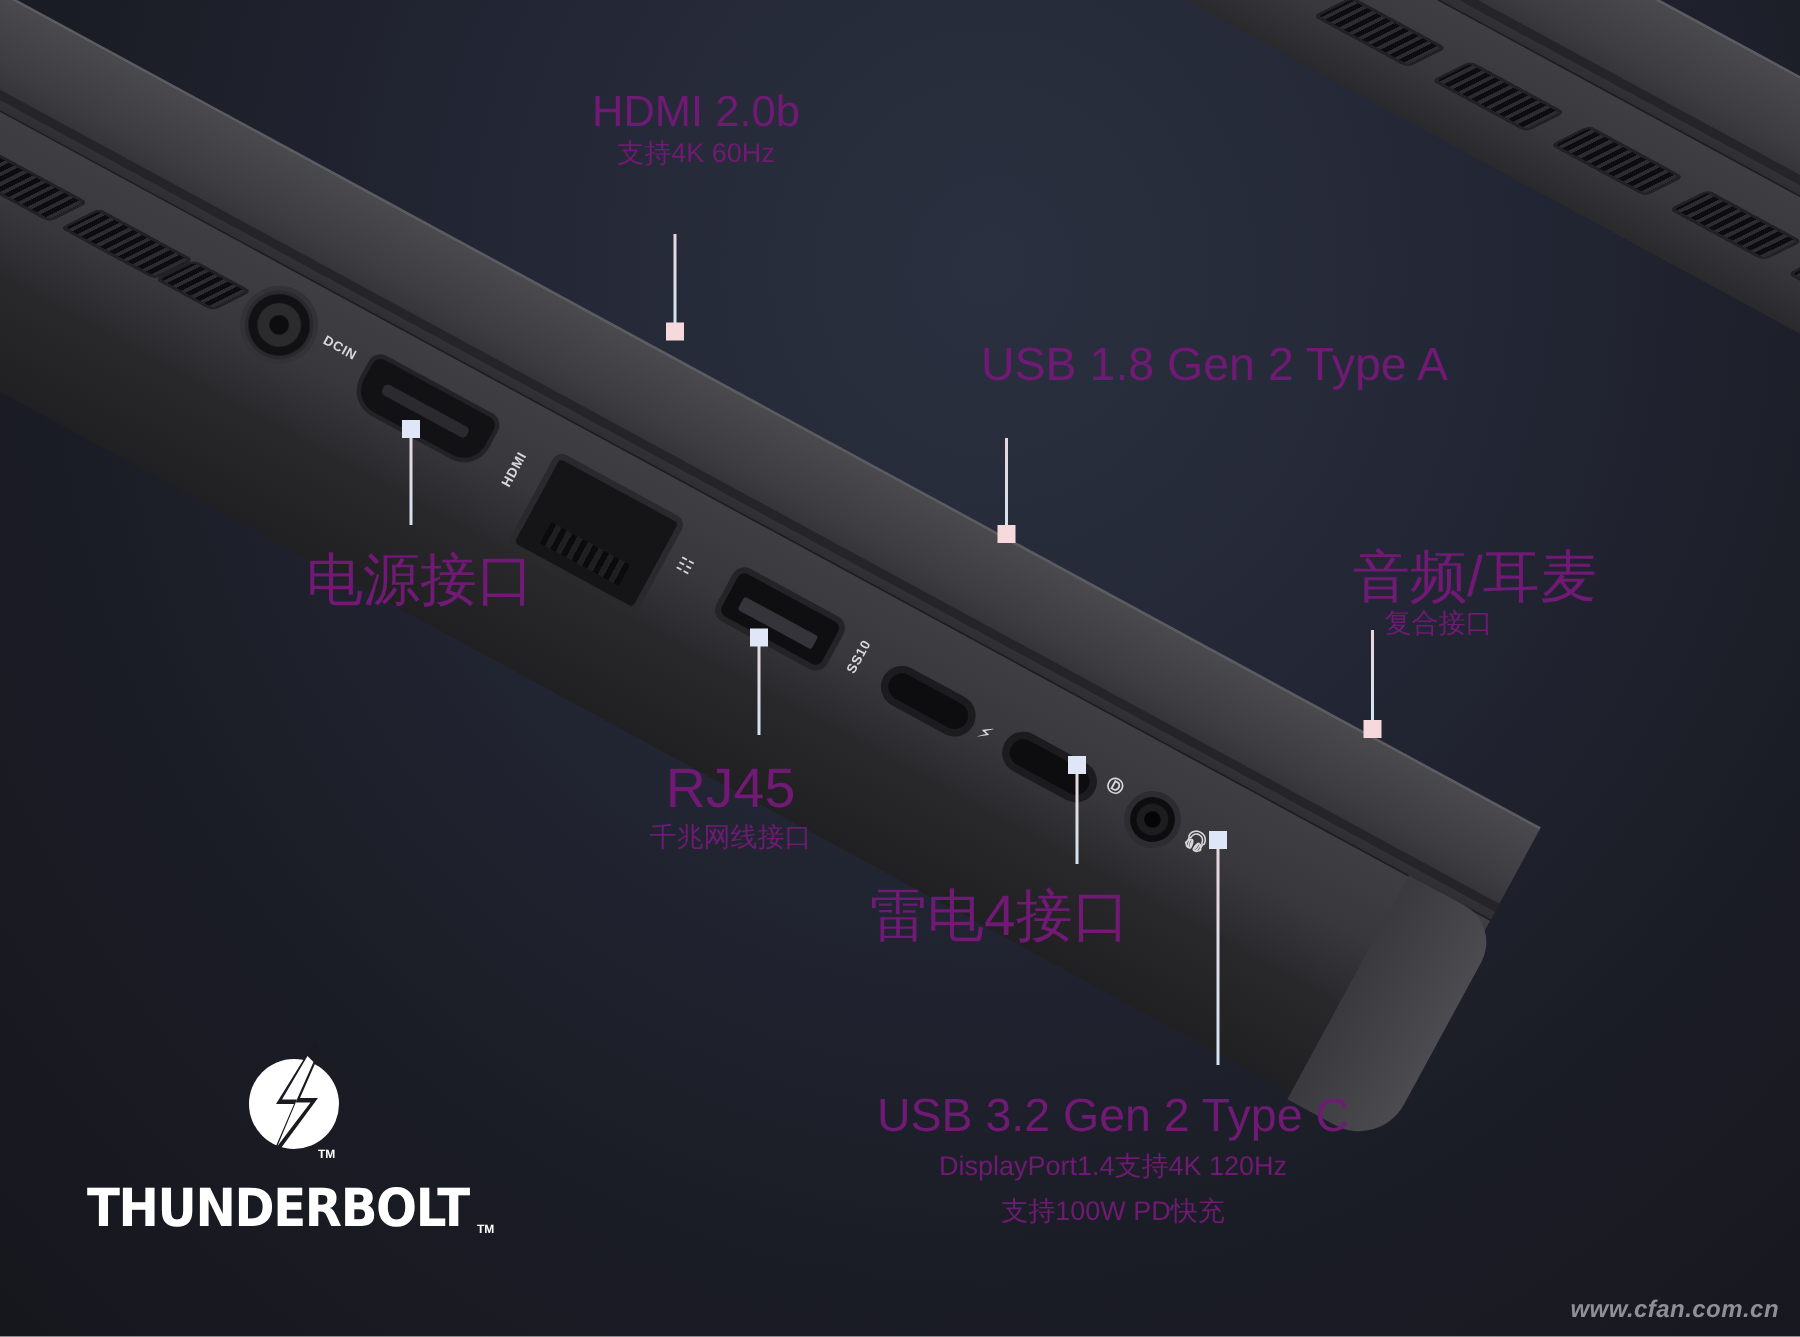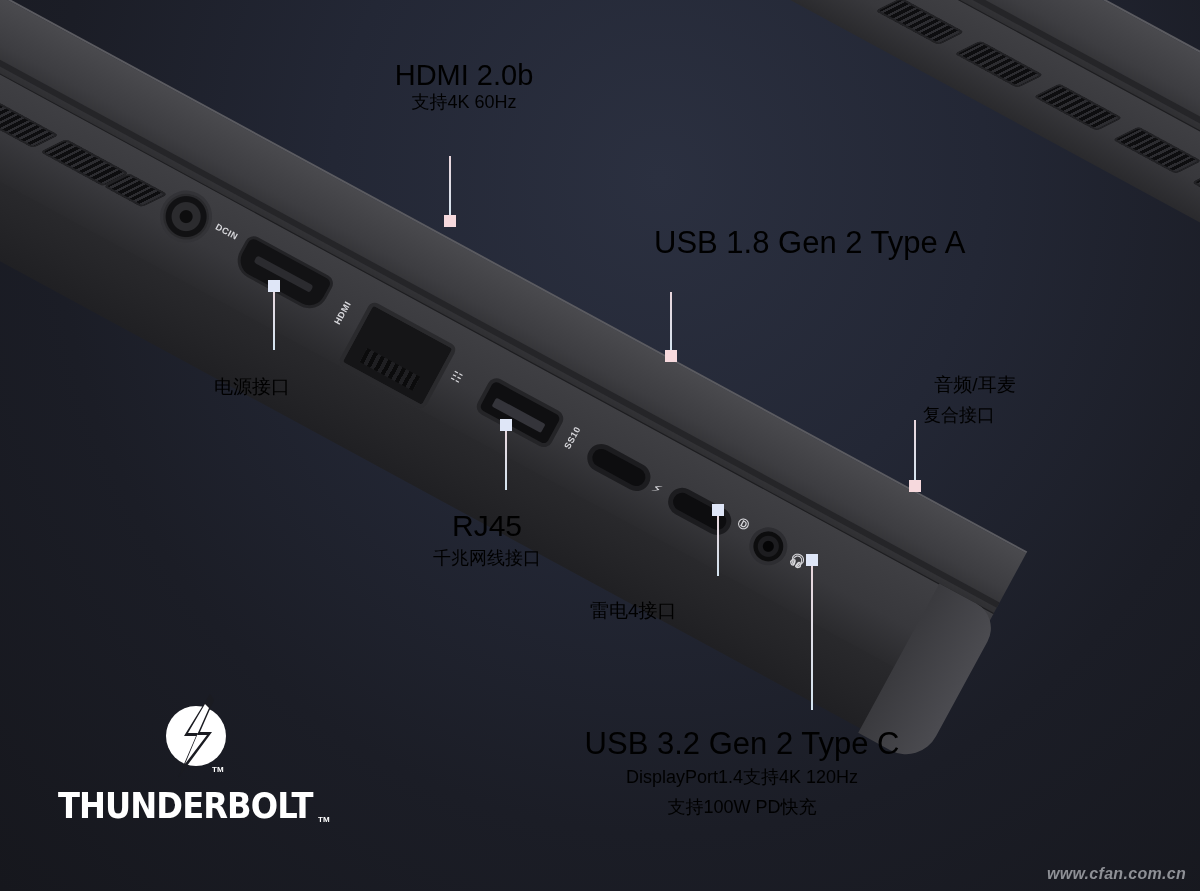--- a/index.html
+++ b/index.html
@@ -87,24 +87,24 @@
     position:absolute; left:720px; top:-210px; width:700px; height:260px;
     transform-origin: 0 0; transform: rotate(28.5deg);
   }
 
   
   .callout-line { position:absolute; width:2px; background: linear-gradient(180deg,#e9d6dc,#d4e4f0); }
   .marker { position:absolute; width:12px; height:12px; }
   .marker.pink { background:#f6d9dd; }
   .marker.blue { background:#dfe6f7; }
 
-  .label { position:absolute; white-space:nowrap; text-align:center; color:#000000; }
+  .label { position:absolute; white-space:nowrap; text-align:center; color:#701a75; }
   .label .title { display:block; font-size:30px; line-height:34px; }
   .label .sub { display:block; font-size:17px; line-height:24px; }
-  .label .title.cn { font-size:19px;margin-left:10px; }
+  .label .title.cn { font-size:38px; }
 
   
   .tb-logo { position:absolute; left:58px; top:692px; width:280px; }
   .tb-emblem { position:absolute; left:100px; top:0; width:76px; height:90px; }
   .tb-word { position:absolute; left:0; top:94px; font-family:"DejaVu Sans", sans-serif; font-weight:bold; font-size:35px; letter-spacing:-1px; color:#fff; transform: scaleX(0.92); transform-origin:0 0;}
   .tm { font-size:8px; font-weight:bold; position:absolute; color:#fff; }
 
   .watermark { position:absolute; right:14px; bottom:8px; font-size:16px; font-style:italic; font-weight:bold; color:#8e9096; letter-spacing:0.3px; }
 </style>
 </head>
@@ -172,21 +172,21 @@
 
   <div class="callout-line" style="left:273px; top:286px; height:64px;"></div>
   <div class="marker blue" style="left:268px; top:280px;"></div>
   <div class="label" style="left:204px; top:370px;">
     <span class="title cn">电源接口</span>
   </div>
 
   <div class="callout-line" style="left:505px; top:426px; height:64px;"></div>
   <div class="marker blue" style="left:500px; top:419px;"></div>
   <div class="label" style="left:412px; top:508px; width:150px;">
-    <span class="title" style="font-size:30px; line-height:36px;">RJ45</span>
+    <span class="title" style="font-size:37px; line-height:36px;">RJ45</span>
     <span class="sub" style="font-size:18px; line-height:28px;">千兆网线接口</span>
   </div>
 
   <div class="callout-line" style="left:717px; top:512px; height:64px;"></div>
   <div class="marker blue" style="left:712px; top:504px;"></div>
   <div class="label" style="left:580px; top:594px;">
     <span class="title cn">雷电4接口</span>
   </div>
 
   <div class="callout-line" style="left:811px; top:562px; height:148px;"></div>

